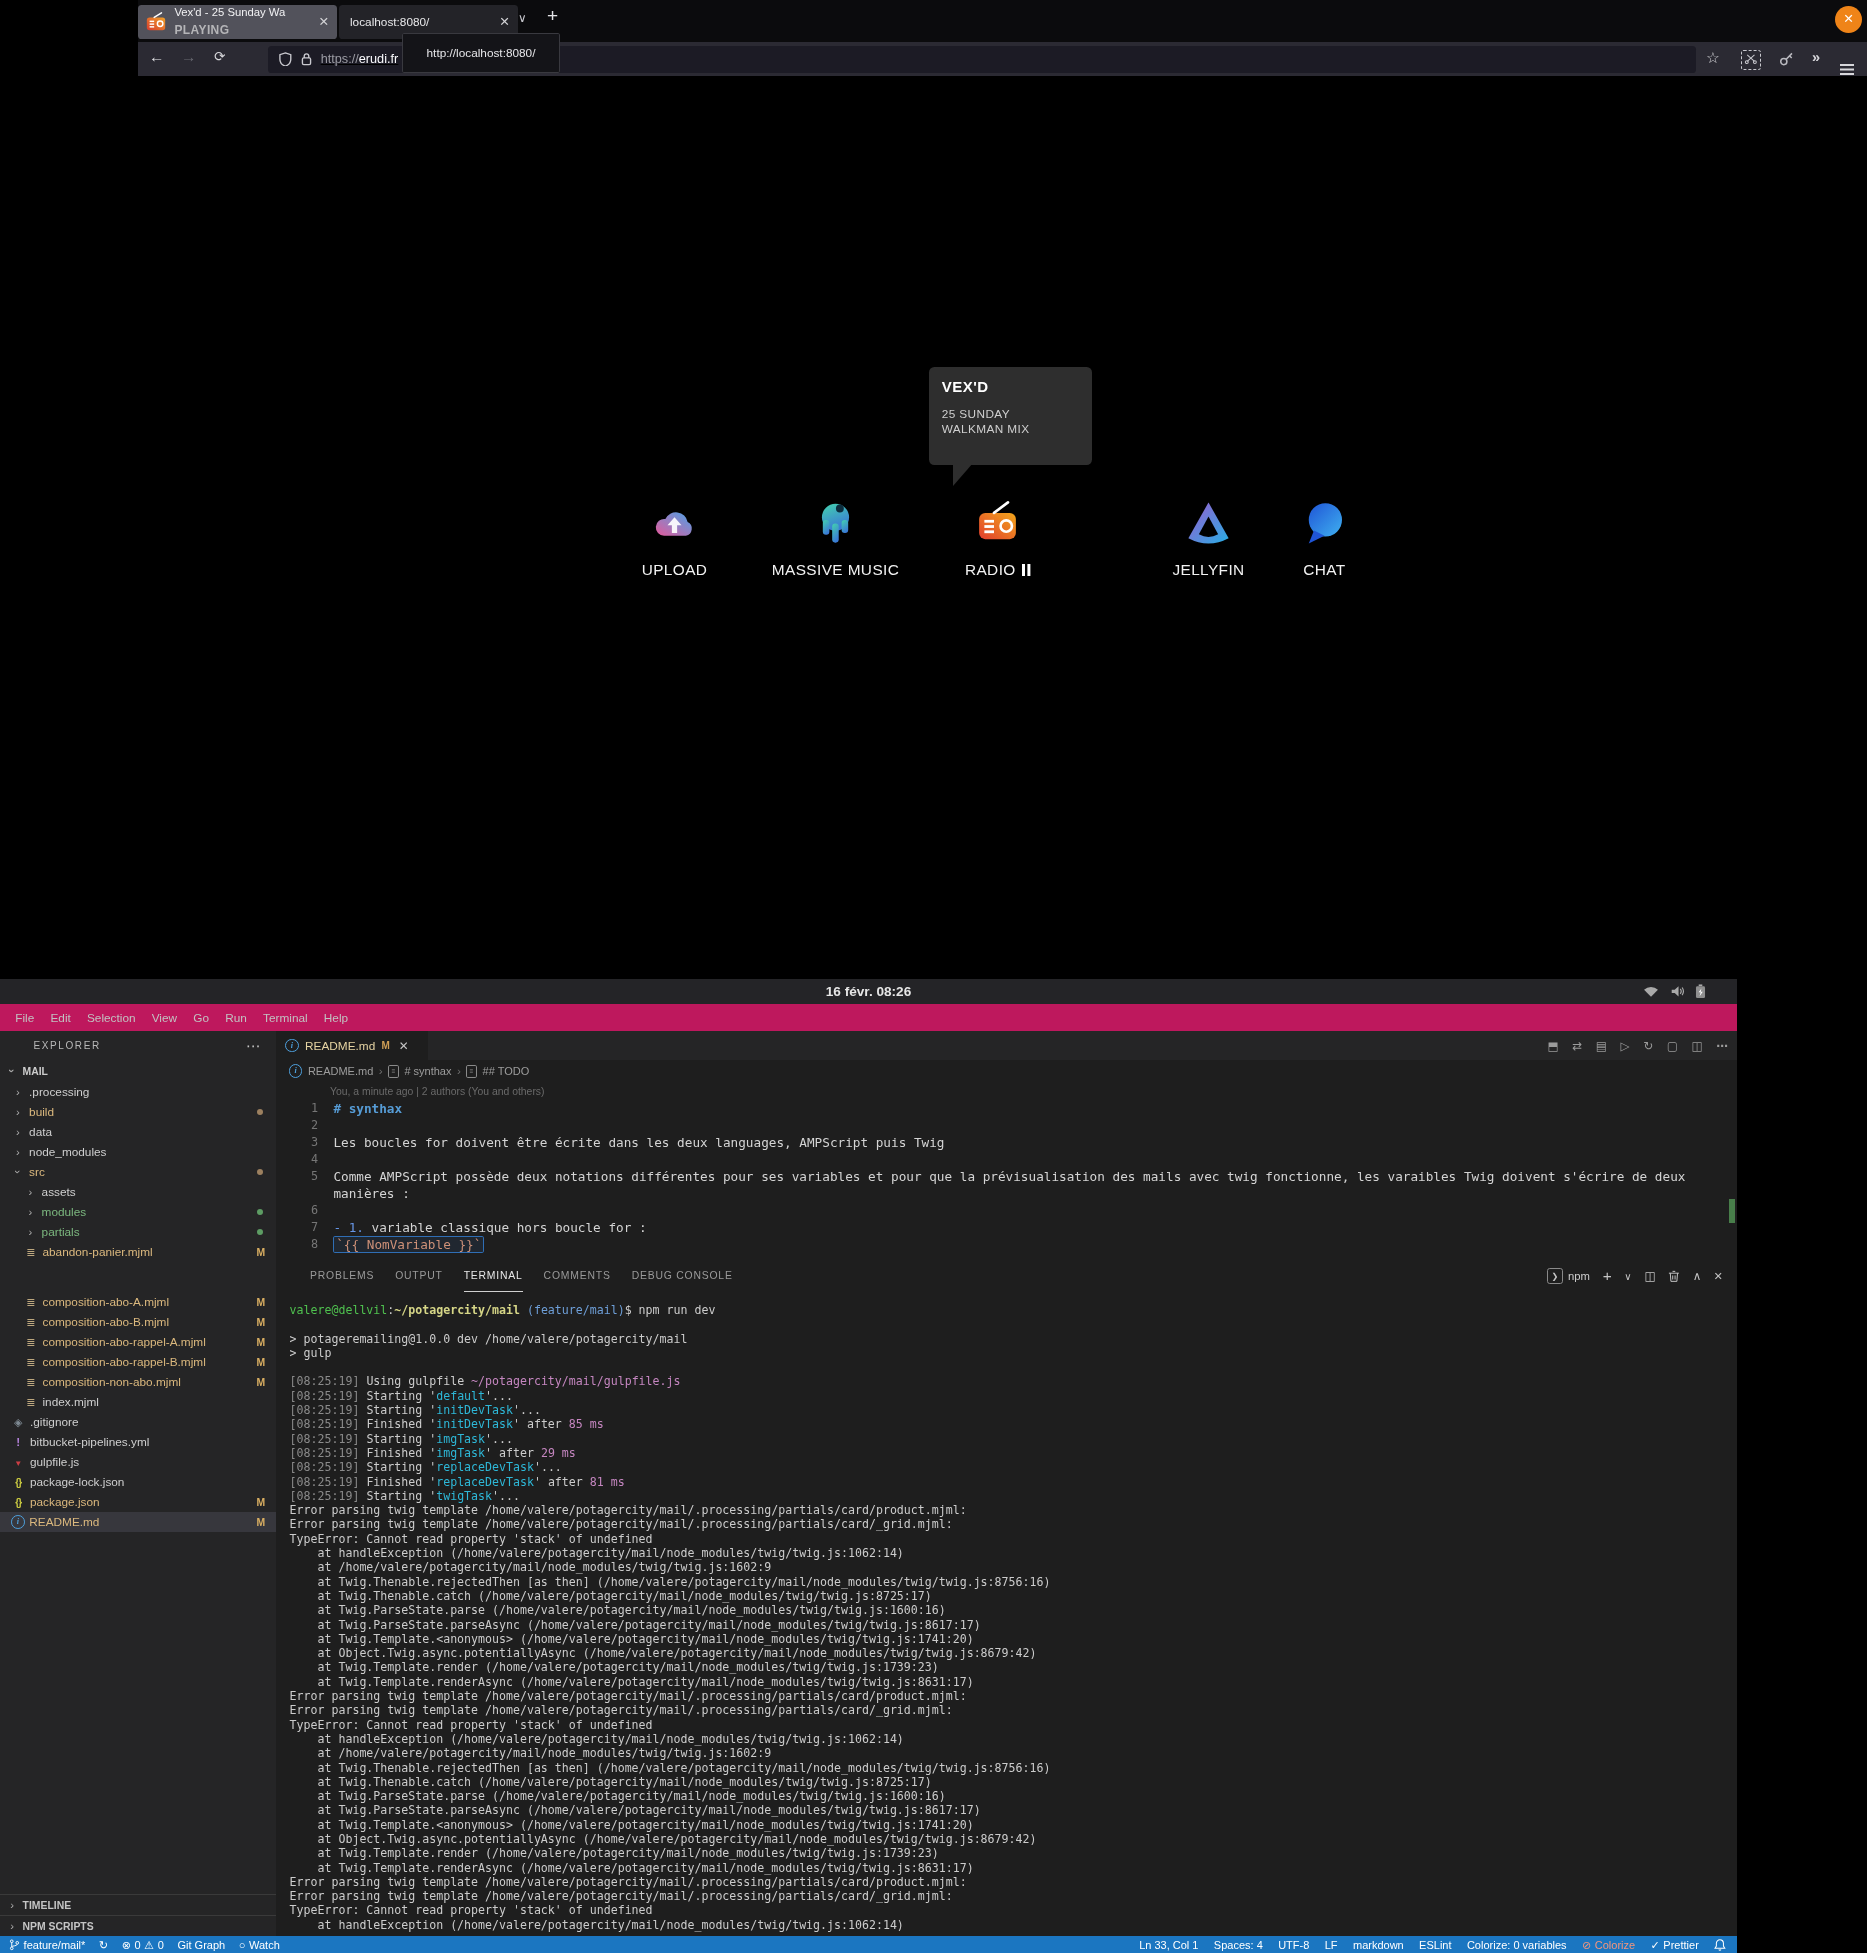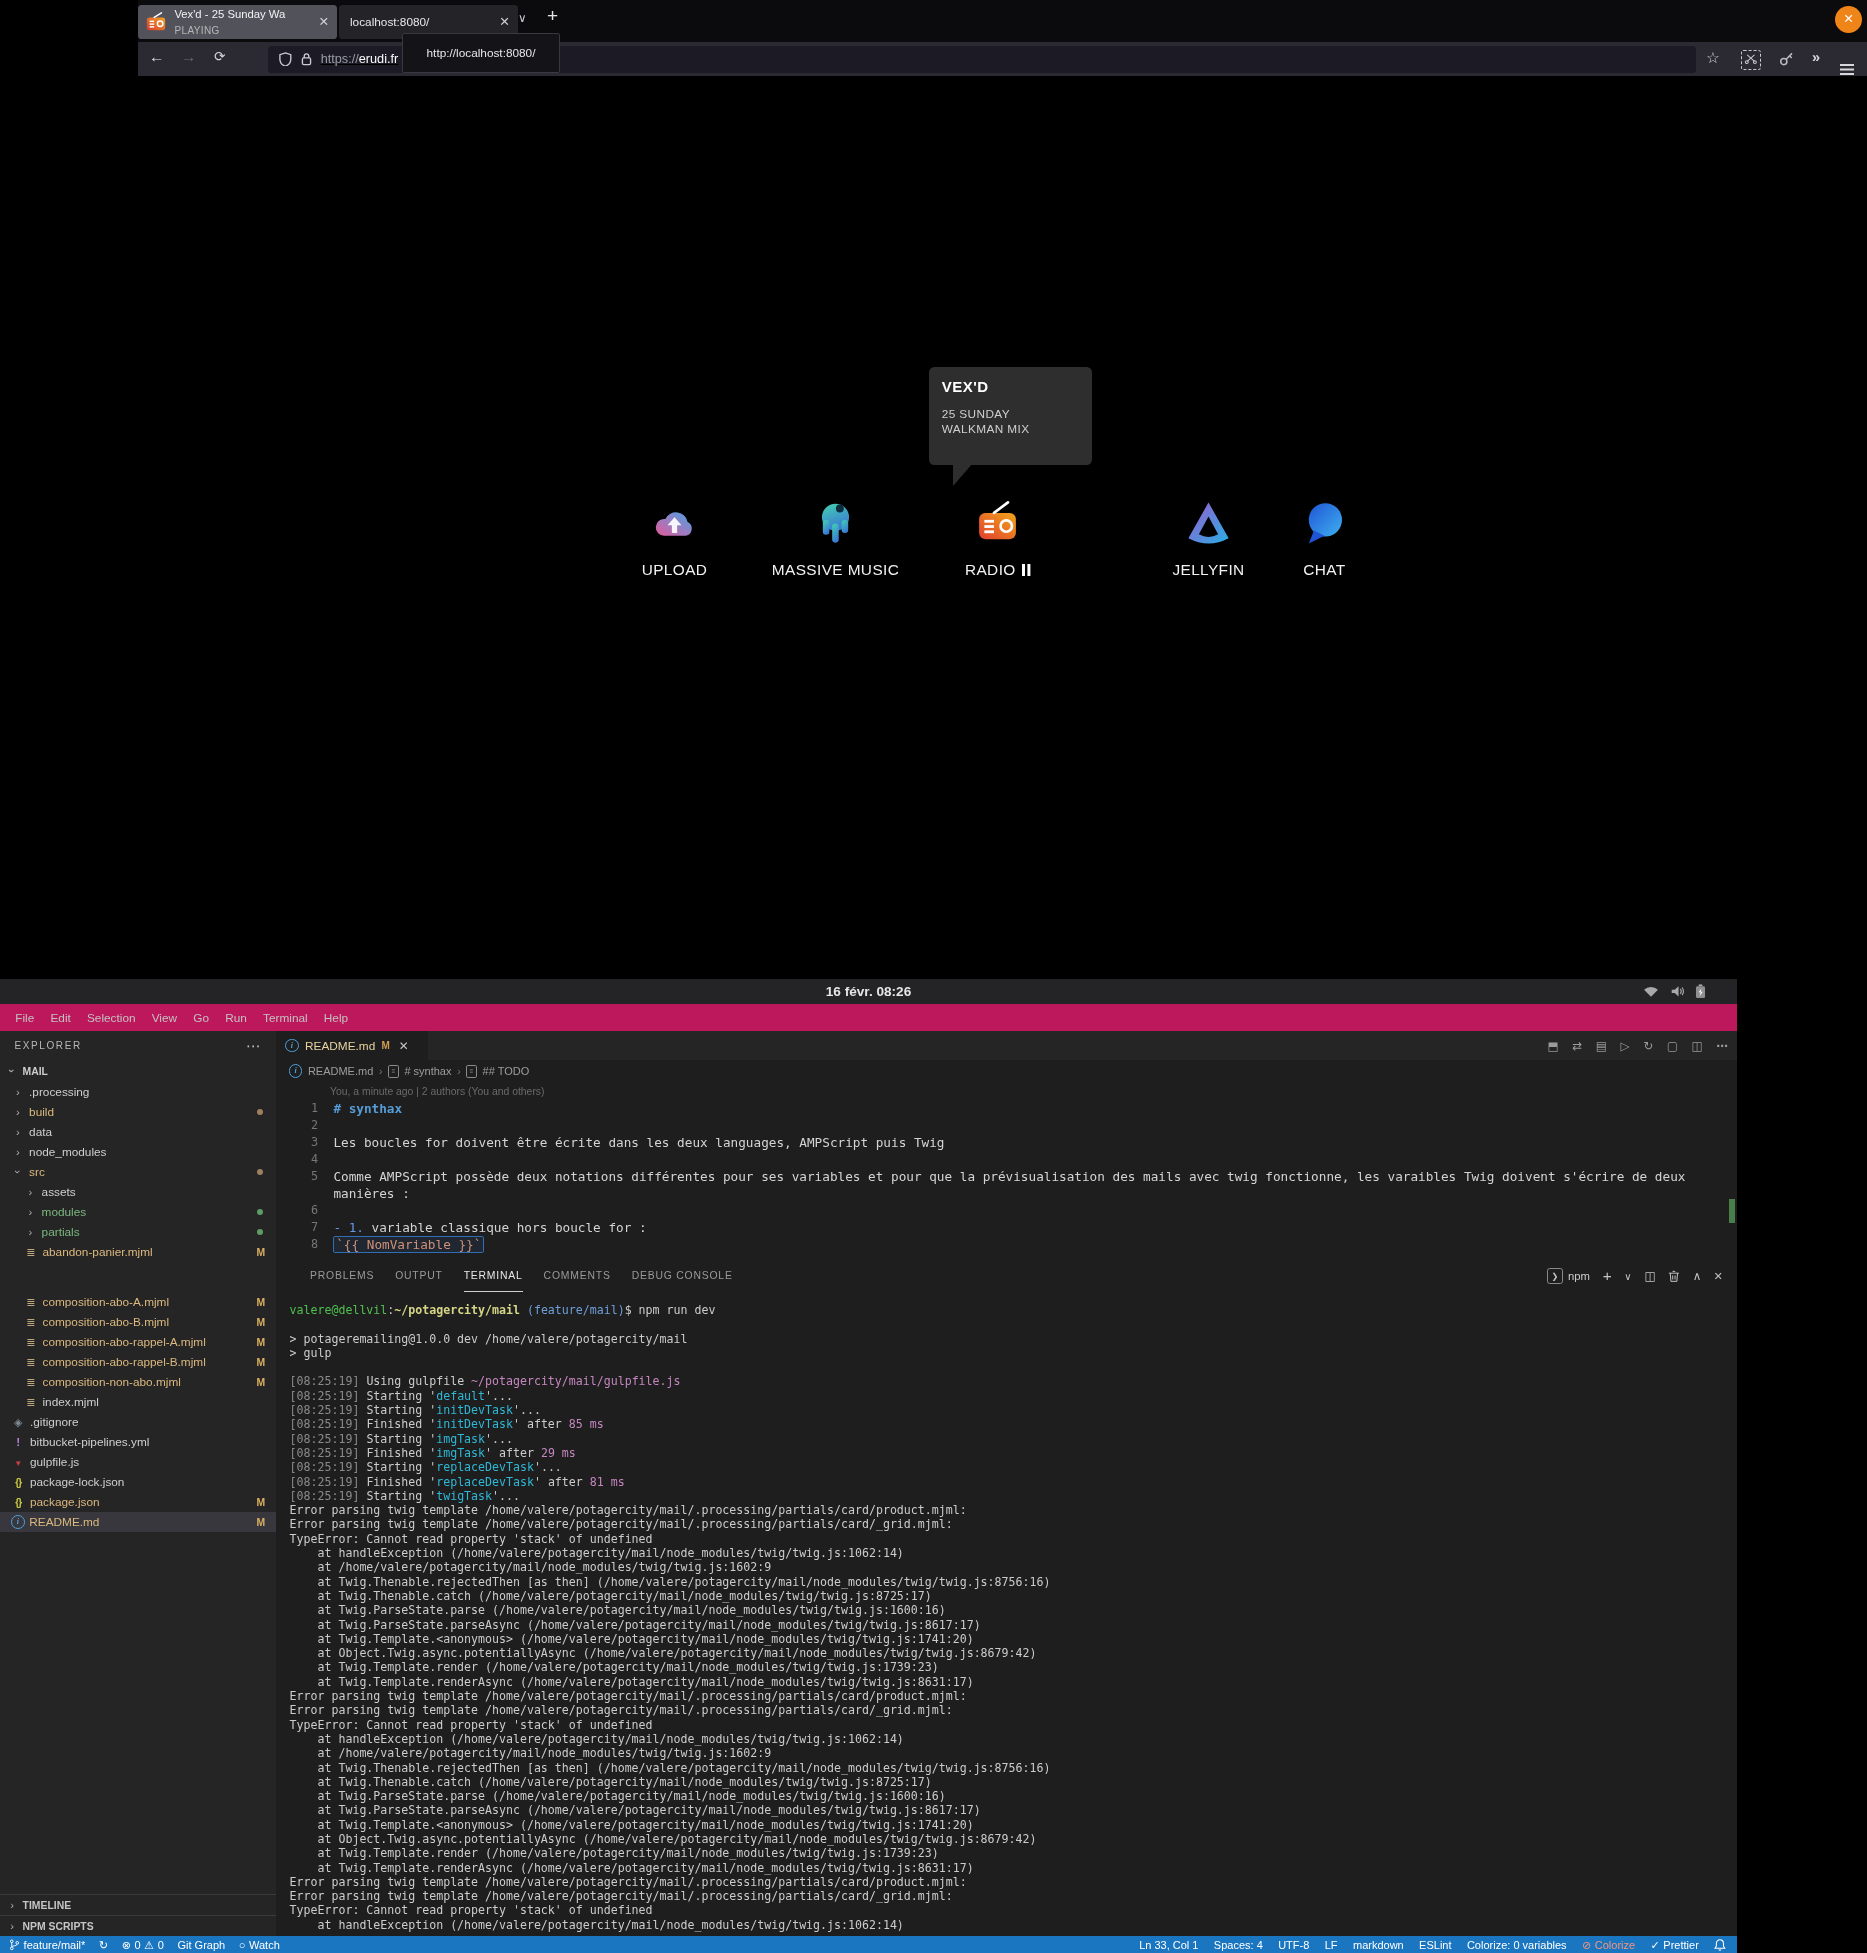--- a/index.html
+++ b/index.html
@@ -7,21 +7,21 @@
           font-family:"Liberation Sans","DejaVu Sans",sans-serif;}
 
   
   .ff-tabstrip{position:absolute;left:138px;top:0;right:0;height:42px;background:#0b0b0d;}
   .ff-tab{position:absolute;top:4.5px;height:34px;border-radius:3.6px;display:flex;align-items:center;cursor:default;}
   .tab1{left:0;width:192px;background:#52525b;padding-left:7.2px;}
   .tab2{left:201px;width:168px;background:#232328;padding-left:11px;}
   .fav{width:22px;height:22px;flex:none;}
   .ttl-wrap{display:flex;flex-direction:column;margin-left:7.2px;overflow:hidden;width:112px;}
   .ttl{font-size:11.3px;color:#f2f2f4;white-space:nowrap;overflow:hidden;}
-  .sub{font-size:10px;color:#b5b5b8;letter-spacing:0.4px;margin-top:5px;}
+  .sub{font-size:12px;color:#b5b5b8;letter-spacing:0.4px;margin-top:5px;font-weight:bold;}
   .tabx{color:#d5d5d8;font-size:12.7px;margin-left:auto;padding:0 8.1px;}
   .tab2 .tablabel{font-size:11.8px;color:#e8e8ea;white-space:nowrap;}
   .ff-listtabs{position:absolute;left:380px;top:11px;color:#c9c9cf;font-size:11.8px;}
   .ff-newtab{position:absolute;left:409px;top:5.4px;color:#e3e3e6;font-size:19px;}
   .ff-close{position:absolute;left:1835px;top:6.3px;width:27px;height:27px;border-radius:50%;background:#ef8418;}
   .ff-close::after{content:"✕";color:#fff;font-size:12.7px;font-weight:bold;position:absolute;left:0;right:0;top:4.5px;text-align:center;}
   .ff-toolbar{position:absolute;left:138px;top:42px;right:0;height:34px;background:#2b2a33;}
   .navbtn{position:absolute;top:6.3px;font-size:15.4px;}
   .urlbar{position:absolute;left:130px;top:3.6px;width:1417px;height:27px;background:#1c1b25;border-radius:3.6px;
           display:flex;align-items:center;padding-left:11px;gap:9px;}
@@ -50,21 +50,21 @@
   .sysbar{position:absolute;left:0;top:979px;width:1737px;height:25px;background:#242427;}
   .clock{position:absolute;left:0;right:0;top:0;height:25px;line-height:25px;text-align:center;
          font-size:13.6px;font-weight:bold;color:#e6e6e6;}
   .sysicons{position:absolute;right:31px;top:5.4px;display:flex;gap:10px;align-items:center;}
 
   
   .vscode{position:absolute;left:0;top:1004px;width:1737px;height:950px;background:#1e1e1e;}
   .menubar{height:27px;background:#be185d;display:flex;align-items:center;padding-left:7.2px;text-align:center;}
   .menu-item{padding:0 8.1px;font-size:11.8px;color:#c2c2c2;}
   .sidebar{position:absolute;left:0;top:27px;width:276px;bottom:18px;background:#252526;overflow:hidden;}
-  .sb-head{height:29px;display:flex;align-items:center;padding:0 14.5px;color:#b8b8b8;font-size:10px;letter-spacing:1.6px;}
+  .sb-head{height:29px;display:flex;align-items:center;padding:0 14.5px;color:#b8b8b8;font-size:10px;letter-spacing:1.6px;margin-left:19px;}
   .dots{margin-left:auto;color:#c5c5c5;font-size:14.5px;letter-spacing:0.9px;}
   .sb-section{height:22px;display:flex;align-items:center;font-weight:bold;color:#cccccc;font-size:10.4px;padding-left:5.4px;gap:3.6px;}
   .trow{height:20px;display:flex;align-items:center;font-size:11.8px;color:#cfcfcf;padding-right:7.2px;}
   .trow.sel{background:#37373d;}
   .twist{width:13.6px;text-align:center;color:#ababab;font-size:11.3px;display:inline-block;flex:none;}
   .twist.down{transform:rotate(90deg);}
   .ficon{width:14.5px;text-align:center;display:inline-block;flex:none;font-size:11px;}
   .flab{margin-left:4.5px;white-space:nowrap;}
   .f-tan{color:#dcb97e;}
   .f-green{color:#7cb87f;}

